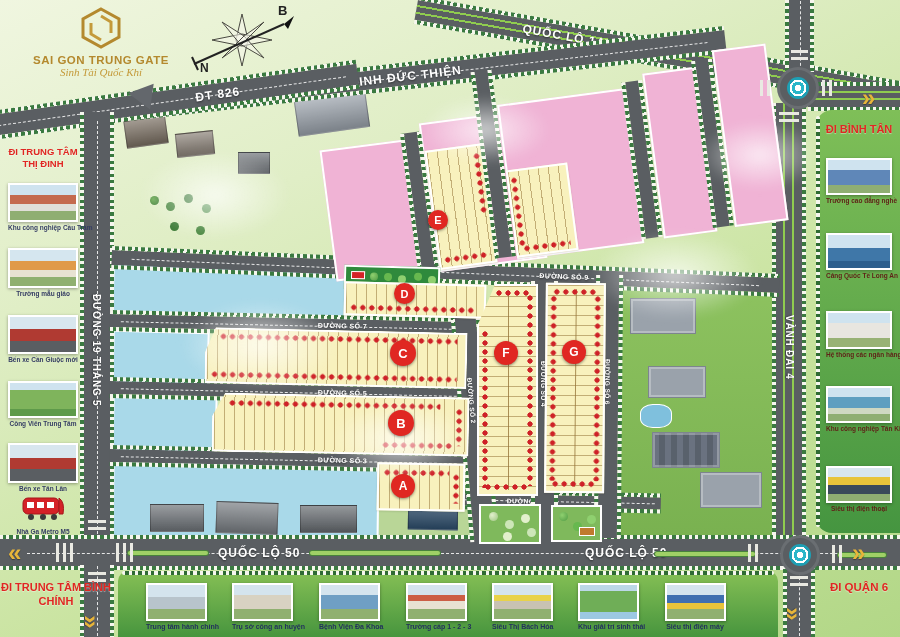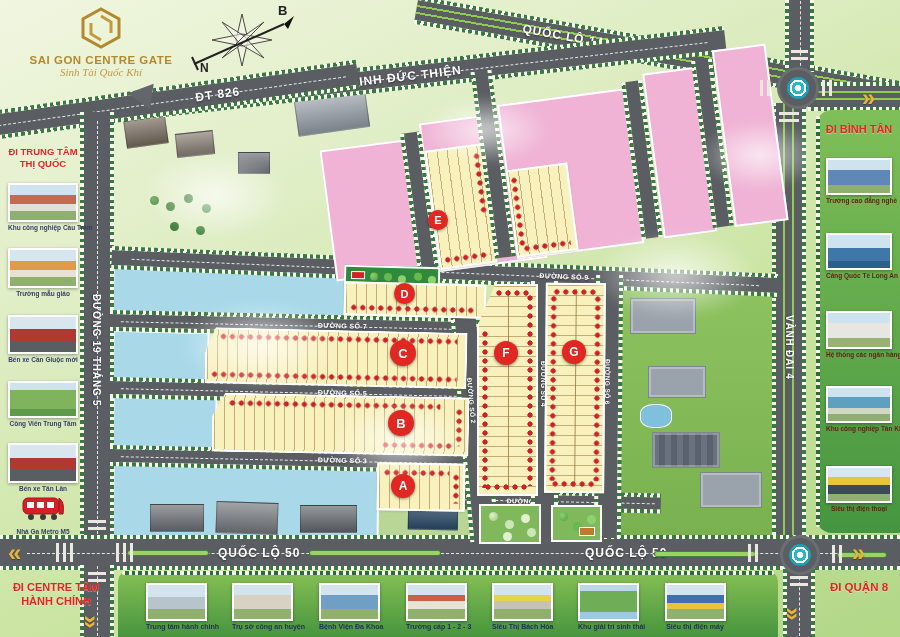--- a/index.html
+++ b/index.html
@@ -320,40 +320,40 @@
   <div class="cloud" style="left:180px;top:300px;width:160px;height:90px;"></div>
   <div class="cloud" style="left:700px;top:120px;width:120px;height:70px;"></div>
   <div class="cloud" style="left:330px;top:400px;width:140px;height:80px;"></div>
 
   <div class="logo">
     <svg width="46" height="44" viewBox="0 0 46 44">
       <polygon points="23,3 41,13 41,31 23,41 5,31 5,13" fill="none" stroke="#b4892e" stroke-width="3"></polygon>
       <polyline points="23,10 33,16 33,27" fill="none" stroke="#c49a3a" stroke-width="3"></polyline>
       <polyline points="23,34 13,28 13,17" fill="none" stroke="#c49a3a" stroke-width="3"></polyline>
     </svg>
-    <div class="lname">SAI GON CENTRE GATE</div>
+    <div class="lname">SAI GON TRUNG GATE</div>
     <div class="ltag">Sinh Tài Quốc Khí</div>
   </div>
   <div class="compass">
     <svg width="122" height="74" viewBox="0 0 122 74">
       <g stroke="#4a4a42" stroke-width="1" fill="rgba(245,245,235,.55)">
         <polygon points="60,12 66,38 60,64 54,38"></polygon>
         <polygon points="30,38 60,32 90,38 60,44"></polygon>
         <polygon points="40,20 62,34 82,56 58,42"></polygon>
         <polygon points="82,20 62,34 40,56 60,42"></polygon>
       </g>
       <line x1="12" y1="62" x2="102" y2="22" stroke="#222" stroke-width="2"></line>
       <polygon points="102,22 112,14 106,27" fill="#111"></polygon>
       <line x1="10" y1="55" x2="16" y2="68" stroke="#222" stroke-width="2"></line>
       <text x="96" y="13" font-size="13" font-weight="bold" fill="#222">B</text>
       <text x="18" y="70" font-size="12" font-weight="bold" fill="#222">N</text>
     </svg>
   </div>
 
-  <div class="heading" style="left:0;top:146px;width:86px;font-size:9.5px;">ĐI TRUNG TÂM THỊ QUỐC</div>
+  <div class="heading" style="left:0;top:146px;width:86px;font-size:9.5px;">ĐI TRUNG TÂM THỊ ĐINH</div>
   <div class="card" style="left:8px;top:183px;width:70px;">
     <span class="ph ph-industry" style="width:66px;height:35px;"></span>
     <span class="cap">Khu công nghiệp Cầu Tràm</span>
   </div>
   <div class="card" style="left:8px;top:248px;width:70px;">
     <span class="ph ph-kinder" style="width:66px;height:36px;"></span>
     <span class="cap">Trường mẫu giáo</span>
   </div>
   <div class="card" style="left:8px;top:315px;width:70px;">
     <span class="ph ph-bus" style="width:66px;height:35px;"></span>
@@ -373,21 +373,21 @@
       <path d="M38 4 q6 4 4 16 l-4 0 z" fill="#d42127" stroke="#a5161b"></path>
       <rect x="6" y="8" width="7" height="6" fill="#fff"></rect>
         <rect x="16" y="8" width="7" height="6" fill="#fff"></rect>
         <rect x="26" y="8" width="7" height="6" fill="#fff"></rect>
       <circle cx="10" cy="23" r="3" fill="#3a3a3a"></circle>
         <circle cx="22" cy="23" r="3" fill="#3a3a3a"></circle>
         <circle cx="33" cy="23" r="3" fill="#3a3a3a"></circle>
     </svg>
     <span class="cap">Nhà Ga Metro M5</span>
   </div>
-  <div class="heading" style="left:0;top:580px;width:112px;font-size:11px;">ĐI CENTRE TÂM HÀNH CHÍNH</div>
+  <div class="heading" style="left:0;top:580px;width:112px;font-size:11px;">ĐI TRUNG TÂM BÌNH CHÍNH</div>
 
   <div class="panel-right"></div>
   <div class="heading" style="left:816px;top:122px;width:86px;font-size:11px;">ĐI BÌNH TÂN</div>
   <div class="card" style="left:826px;top:158px;width:66px;">
     <span class="ph ph-college" style="width:62px;height:33px;"></span>
     <span class="cap r">Trường cao đẳng nghề</span>
   </div>
   <div class="card" style="left:826px;top:233px;width:66px;">
     <span class="ph ph-port" style="width:62px;height:33px;"></span>
     <span class="cap r">Cảng Quốc Tế Long An</span>
@@ -397,21 +397,21 @@
     <span class="cap r">Hệ thống các ngân hàng</span>
   </div>
   <div class="card" style="left:826px;top:386px;width:66px;">
     <span class="ph ph-industry2" style="width:62px;height:33px;"></span>
     <span class="cap r">Khu công nghiệp Tân Kim</span>
   </div>
   <div class="card" style="left:826px;top:466px;width:66px;">
     <span class="ph ph-phone" style="width:62px;height:33px;"></span>
     <span class="cap r">Siêu thị điện thoại</span>
   </div>
-  <div class="heading" style="left:818px;top:580px;width:82px;font-size:11.5px;">ĐI QUẬN 8</div>
+  <div class="heading" style="left:818px;top:580px;width:82px;font-size:11.5px;">ĐI QUẬN 6</div>
 
   <div class="bottom-bar"></div>
   <div class="card" style="left:146px;top:583px;width:60px;">
     <span class="ph ph-admin" style="width:57px;height:34px;"></span>
     <span class="cap b">Trung tâm hành chính</span>
   </div>
   <div class="card" style="left:232px;top:583px;width:60px;">
     <span class="ph ph-police" style="width:57px;height:34px;"></span>
     <span class="cap b">Trụ sở công an huyện</span>
   </div>

